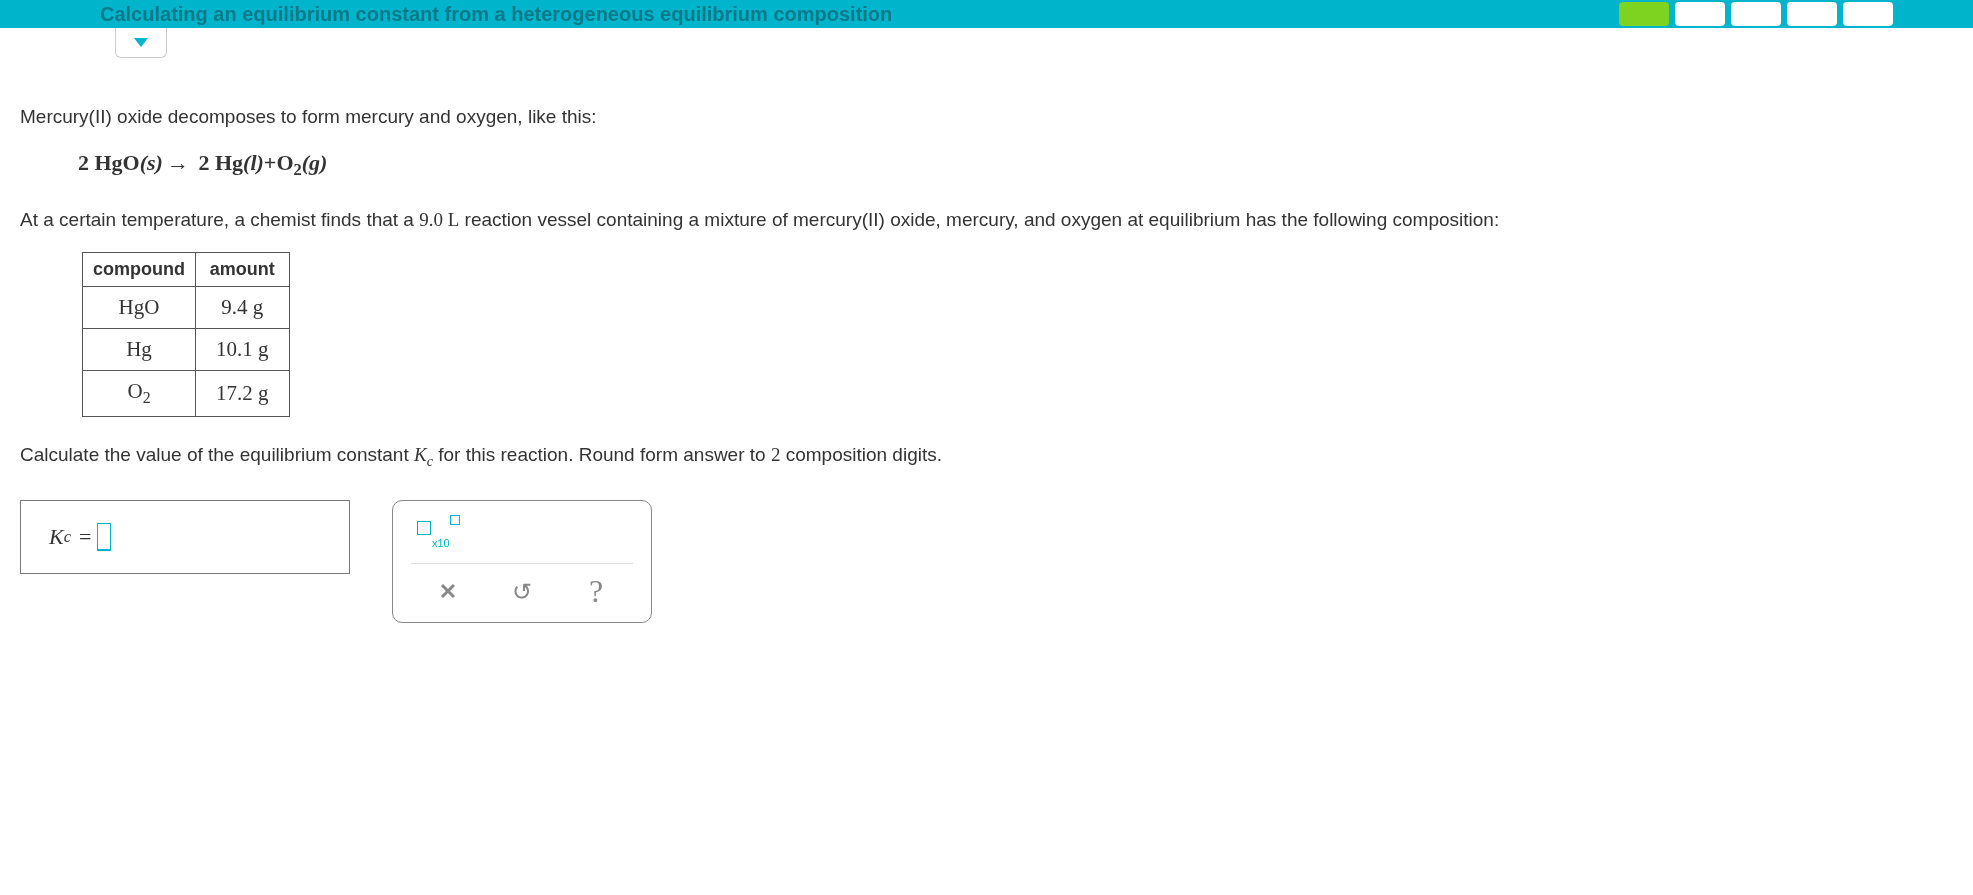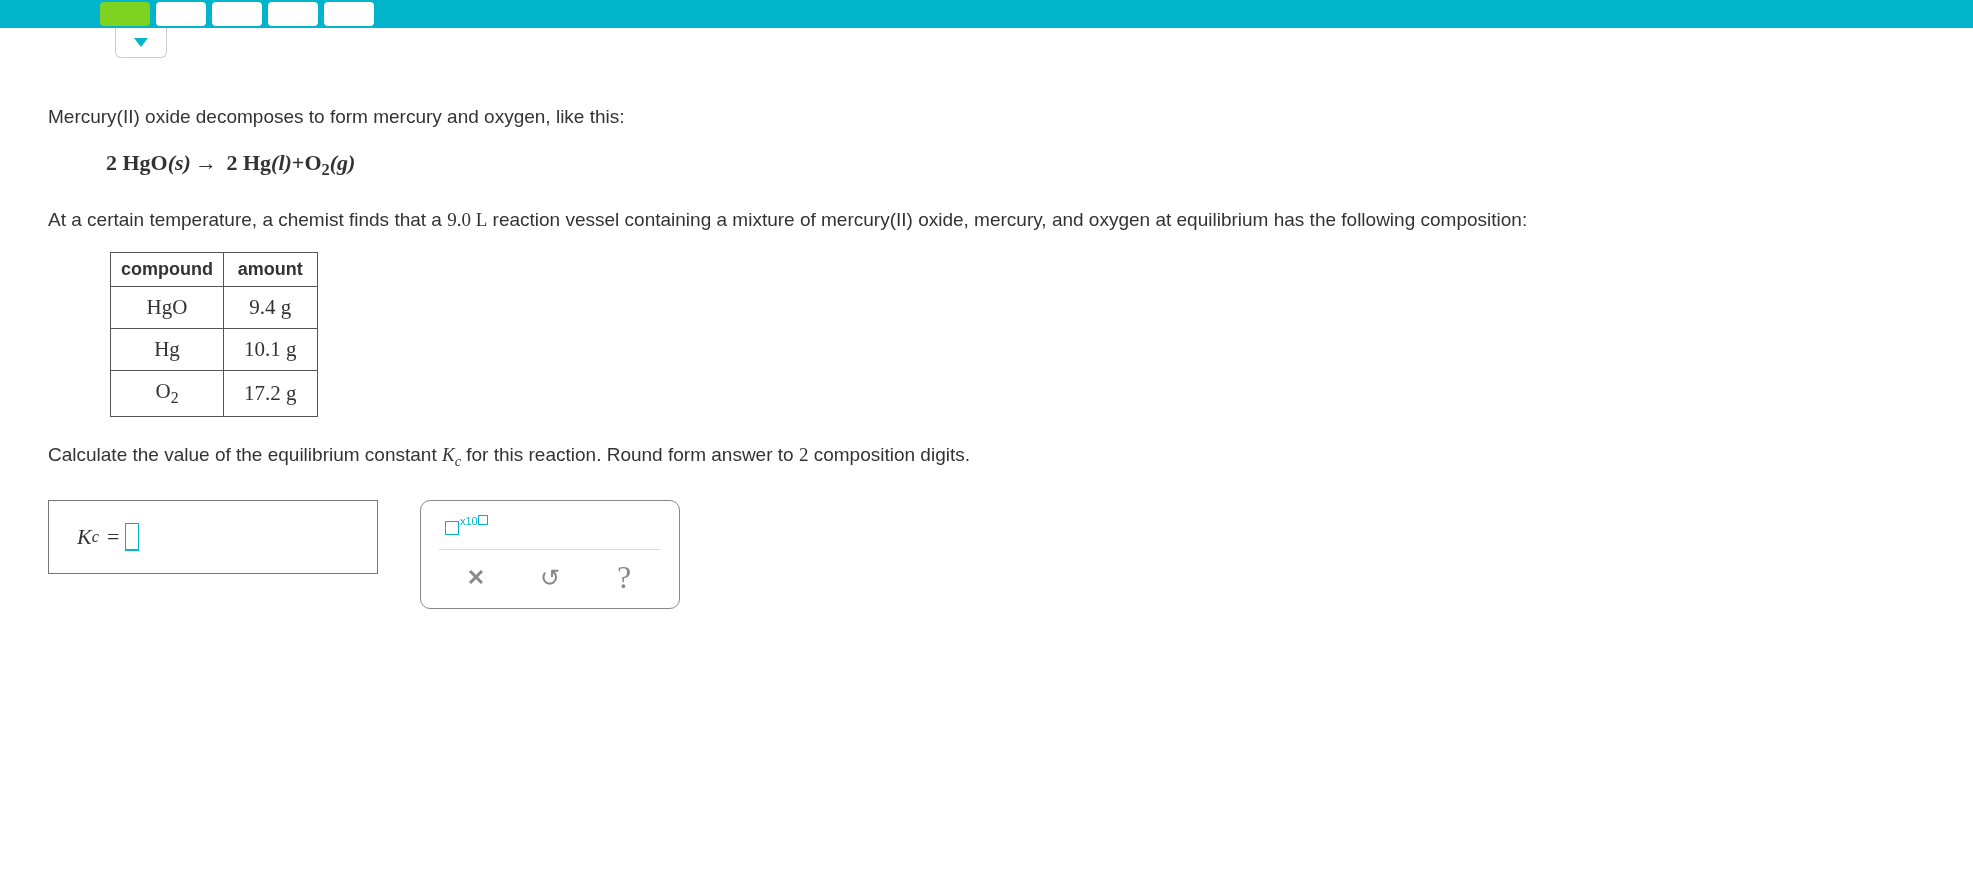--- a/index.html
+++ b/index.html
@@ -55,21 +55,21 @@
       cursor: pointer;
     }
     .chevron-down {
       width: 0;
       height: 0;
       border-left: 7px solid transparent;
       border-right: 7px solid transparent;
       border-top: 9px solid #00b4cc;
     }
     .content {
-      padding: 75px 48px 30px 48px;
+      padding: 75px 48px 30px 20px;
     }
     .para {
       margin-bottom: 18px;
       line-height: 1.5;
     }
     .equation {
       font-family: 'Times New Roman', serif;
       font-size: 22px;
       margin: 0 0 26px 58px;
       font-weight: bold;
@@ -154,21 +154,21 @@
       font-family: Arial, sans-serif;
     }
     .sci-box {
       width: 14px;
       height: 14px;
       border: 1.5px solid #00b4cc;
       margin-top: 6px;
     }
     .x10 {
       font-size: 11px;
-      margin-top: 0;
+      margin-top: 22px;
       margin-left: 1px;
     }
     .sci-box.sup {
       width: 10px;
       height: 10px;
       margin-top: 0;
     }
     .tool-row2 {
       display: flex;
       align-items: center;
@@ -195,20 +195,21 @@
       font-weight: bold;
     }
     .undo-icon {
       font-size: 24px;
     }
   </style>
 </head>
 <body>
 
 <div class="header-bar">
+  <span>Calculating an equilibrium constant from a heterogeneous equilibrium composition</span>
   <div class="header-boxes">
     <div class="header-box green"></div>
     <div class="header-box"></div>
     <div class="header-box"></div>
     <div class="header-box"></div>
     <div class="header-box"></div>
   </div>
 </div>
 
 <div class="dropdown-tab">

